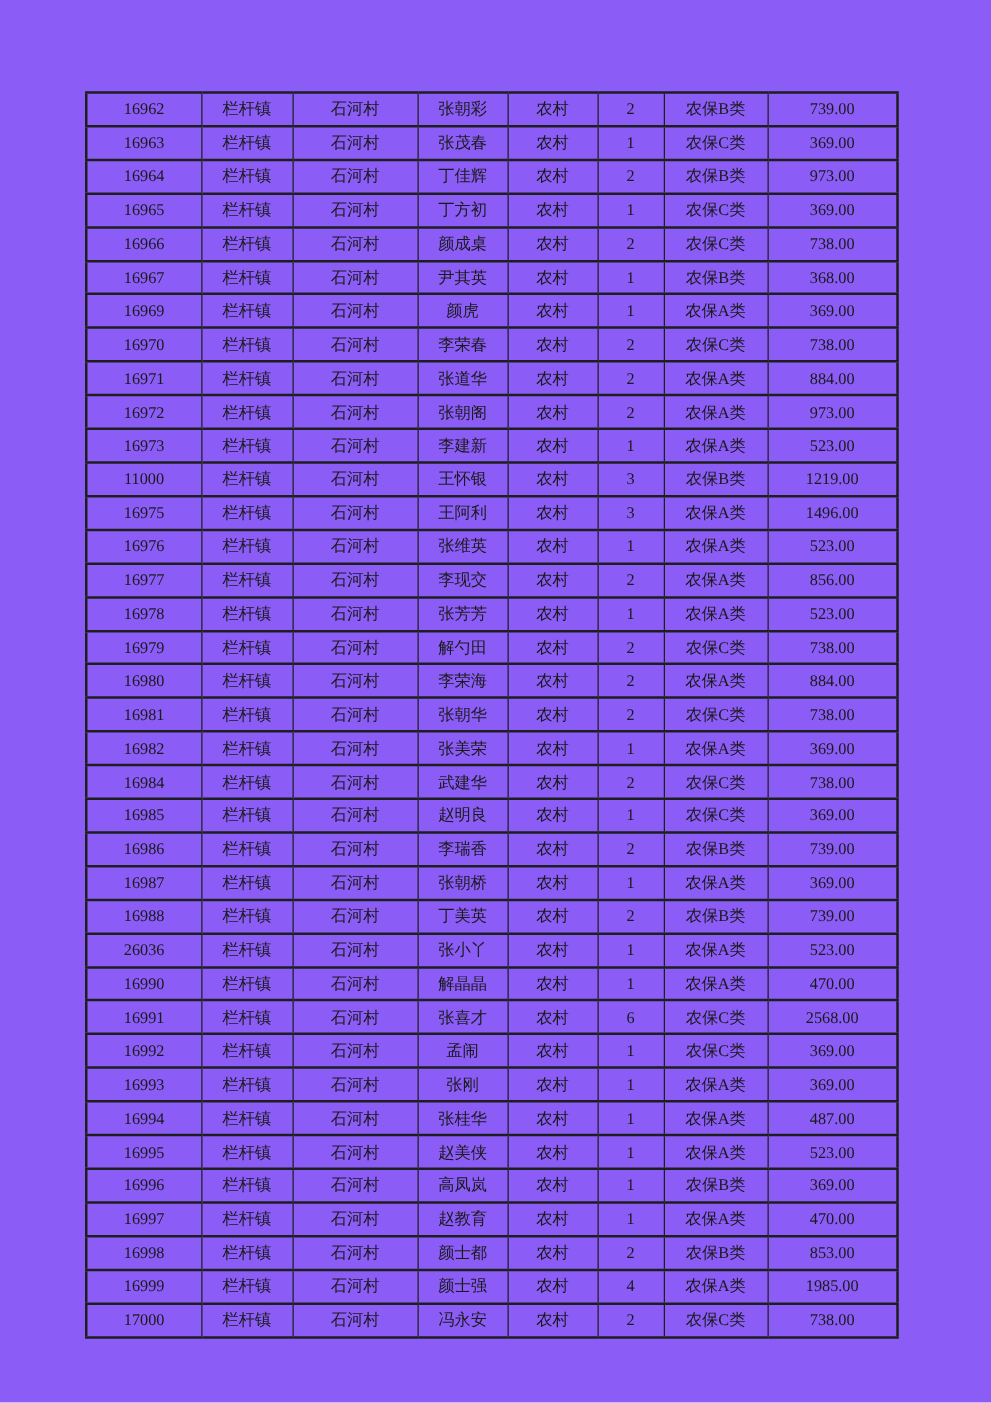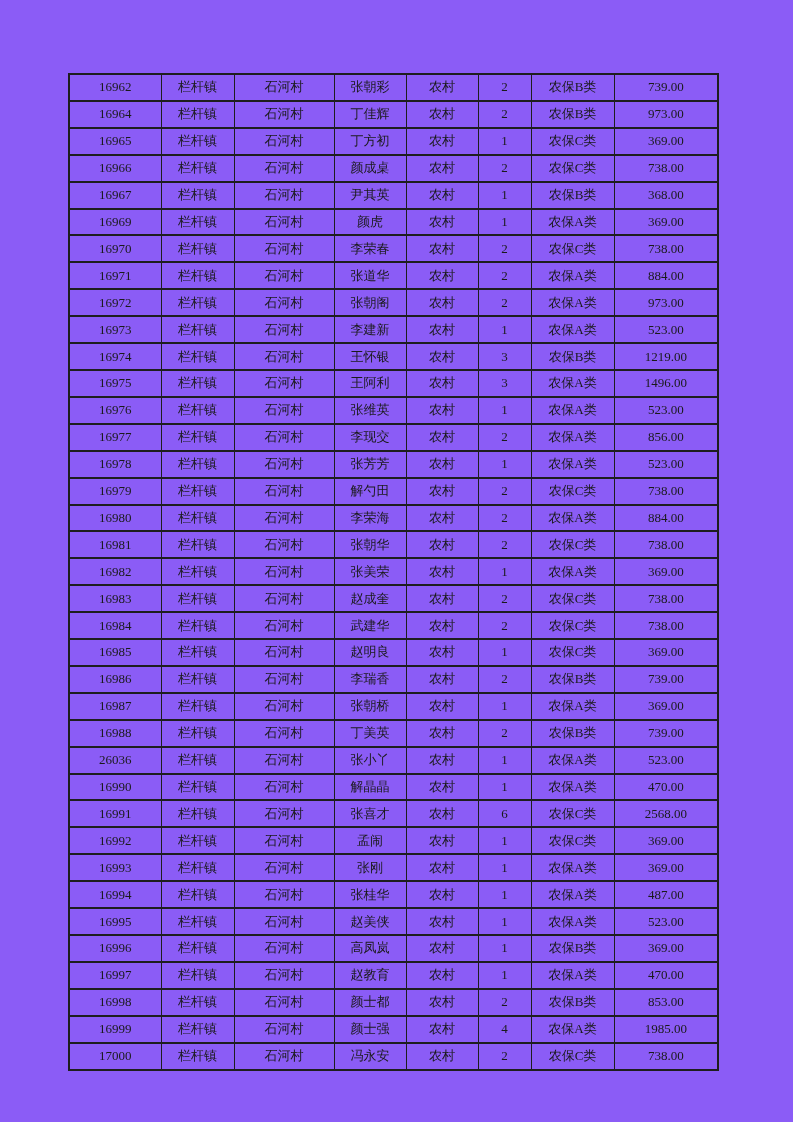--- a/index.html
+++ b/index.html
@@ -68,20 +68,30 @@
           <td>16962</td>
           <td>栏杆镇</td>
           <td>石河村</td>
           <td>张朝彩</td>
           <td>农村</td>
           <td>2</td>
           <td>农保B类</td>
           <td>739.00</td>
         </tr>
         <tr>
+          <td>16963</td>
+          <td>栏杆镇</td>
+          <td>石河村</td>
+          <td>张茂春</td>
+          <td>农村</td>
+          <td>1</td>
+          <td>农保C类</td>
+          <td>369.00</td>
+        </tr>
+        <tr>
           <td>16964</td>
           <td>栏杆镇</td>
           <td>石河村</td>
           <td>丁佳辉</td>
           <td>农村</td>
           <td>2</td>
           <td>农保B类</td>
           <td>973.00</td>
         </tr>
         <tr>
@@ -158,21 +168,21 @@
           <td>16973</td>
           <td>栏杆镇</td>
           <td>石河村</td>
           <td>李建新</td>
           <td>农村</td>
           <td>1</td>
           <td>农保A类</td>
           <td>523.00</td>
         </tr>
         <tr>
-          <td>16974</td>
+          <td>11000</td>
           <td>栏杆镇</td>
           <td>石河村</td>
           <td>王怀银</td>
           <td>农村</td>
           <td>3</td>
           <td>农保B类</td>
           <td>1219.00</td>
         </tr>
         <tr>
           <td>16975</td>
@@ -246,30 +256,20 @@
         </tr>
         <tr>
           <td>16982</td>
           <td>栏杆镇</td>
           <td>石河村</td>
           <td>张美荣</td>
           <td>农村</td>
           <td>1</td>
           <td>农保A类</td>
           <td>369.00</td>
-        </tr>
-        <tr>
-          <td>16983</td>
-          <td>栏杆镇</td>
-          <td>石河村</td>
-          <td>赵成奎</td>
-          <td>农村</td>
-          <td>2</td>
-          <td>农保C类</td>
-          <td>738.00</td>
         </tr>
         <tr>
           <td>16984</td>
           <td>栏杆镇</td>
           <td>石河村</td>
           <td>武建华</td>
           <td>农村</td>
           <td>2</td>
           <td>农保C类</td>
           <td>738.00</td>

